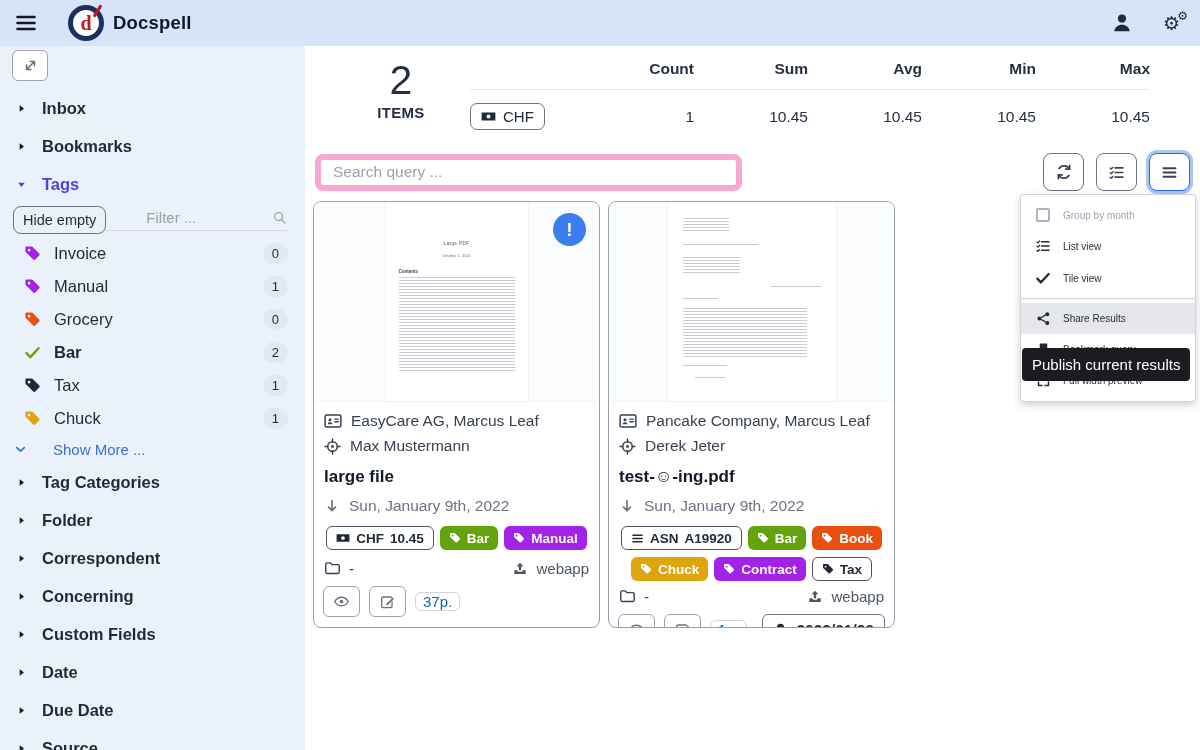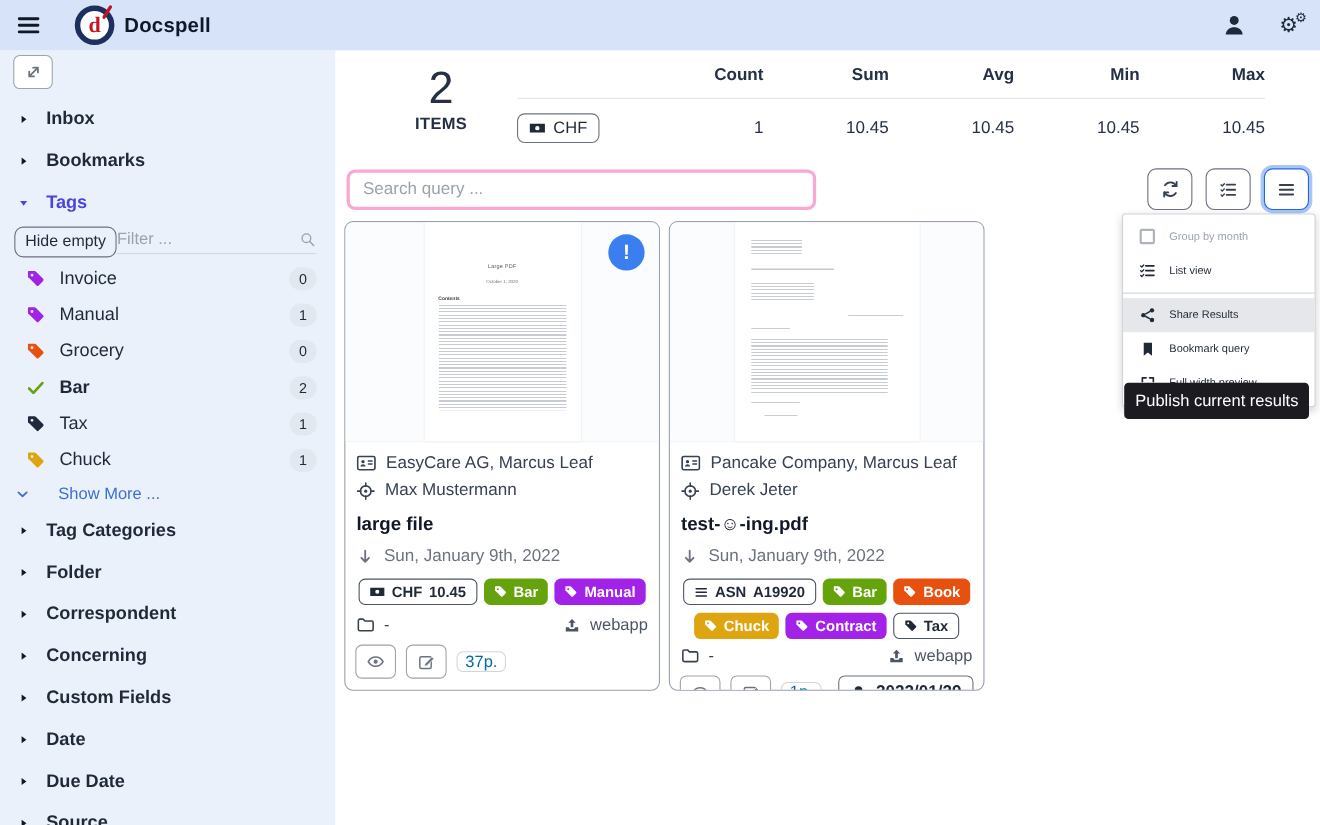--- a/index.html
+++ b/index.html
@@ -31,21 +31,21 @@
   .collapse-btn { margin:0 0 8px 12px; width:36px; height:31px; border:1px solid #9ca3af; border-radius:6px;
                   background:#fff; display:flex; align-items:center; justify-content:center; color:#6b7280; cursor:pointer; }
   .snav-item { display:flex; align-items:center; height:38px; padding-left:16px; gap:15px;
                font-weight:bold; font-size:16.5px; color:#1f2937; cursor:pointer; }
   .snav-item .car { color:#111827; }
   .snav-item.tags-open { color:#4b44dd; } .snav-item.tags-open .car { color:#4b44dd; }
   .tags-controls { display:flex; align-items:center; height:34px; padding:0 18px 0 13px; gap:0; }
   .hide-empty { border:1px solid #6b7280; border-radius:8px; background:transparent; padding:5px 9px;
                 font-size:14.5px; color:#1f2937; font-family:inherit; cursor:pointer; }
   .filter-wrap { flex:1; display:flex; align-items:center; border-bottom:1px solid #d4d9e0; padding-bottom:4px; color:#9aa2af; }
-  .filter-input { border:none; background:transparent; outline:none; flex:1; font-size:15px; color:#374151; width:60px; font-family:inherit; }
+  .filter-input { border:none; background:transparent; outline:none; flex:1; font-size:15px; color:#374151; width:60px; font-family:inherit;margin-left:40px; }
   .filter-input::placeholder { color:#9aa2af; }
   .tag-row { display:flex; align-items:center; height:33px; padding:0 17px 0 24px; gap:13px; font-size:16.5px; cursor:pointer; }
   .tag-row .name { color:#1f2937; }
   .tag-row.selected .name { font-weight:bold; }
   .tag-count { margin-left:auto; background:#e2e8f0; border-radius:999px; padding:3px 9px; font-size:13px; color:#1f2937; }
   .show-more { display:flex; align-items:center; gap:26px; padding-left:14px; height:28px; color:#3b6fd6; font-size:15px; cursor:pointer; }
 
   
   .stats { display:flex; align-items:flex-start; }
   .count-block { margin-left:60px; width:72px; text-align:center; color:#253045; }
@@ -54,21 +54,21 @@
   .stats-table { margin-left:33px; width:680px; }
   .stats-head { display:grid; grid-template-columns:110px repeat(5,114px); font-weight:bold; font-size:15.5px;
                 padding-bottom:11px; border-bottom:1px solid #e5e7eb; color:#253045; }
   .stats-head .c, .stats-row .c { text-align:right; }
   .stats-row { display:grid; grid-template-columns:110px repeat(5,114px); padding-top:13px; font-size:15.5px; align-items:center; color:#253045; }
   .chf-badge { display:inline-flex; align-items:center; gap:7px; border:1px solid #6b7280; border-radius:7px;
                height:27px; padding:0 10px; font-size:15px; color:#1f2937; width:max-content; }
 
   
   .searchbar { display:flex; align-items:center; margin:23px 10px 0 10px; }
-  .search-input { width:427px; height:37px; border:3px solid #f9a8d4; border-radius:8px; padding:0 12px;
+  .search-input { width:427px; height:37px; border:6px solid #f9a8d4; border-radius:8px; padding:0 12px;
                   font-size:15.5px; color:#374151; background:#fff; outline:none; font-family:inherit; }
   .search-input::placeholder { color:#9aa2af; }
   .sb-buttons { margin-left:auto; display:flex; gap:12px; }
   .sq-btn { width:41px; height:38px; border:1px solid #6b7280; border-radius:8px; background:#fff;
             display:flex; align-items:center; justify-content:center; color:#374151; cursor:pointer; }
   .sq-btn.focused { border-color:#2563eb; box-shadow:0 0 0 3px #a8c7f5; }
 
   
   .cards { display:flex; gap:8px; margin:10px 8px 0 8px; }
   .card { width:287px; height:427px; border:1px solid #97a0ac; border-radius:8px; background:#fff;
@@ -733,20 +733,28 @@
     <span>Group by month</span>
   </div>
   <div class="dd-item">
     <span class="dd-icon">
         <svg width="16" height="16">
           <use href="#i-tasks"></use>
         </svg>
       </span>
     <span>List view</span>
   </div>
+  <div class="dd-item">
+    <span class="dd-icon">
+        <svg width="16" height="16">
+          <use href="#i-check"></use>
+        </svg>
+      </span>
+    <span>Tile view</span>
+  </div>
   <div class="dd-divider"></div>
   <div class="dd-item hovered">
     <span class="dd-icon">
         <svg width="15" height="15">
           <use href="#i-share"></use>
         </svg>
       </span>
     <span>Share Results</span>
   </div>
   <div class="dd-item">

